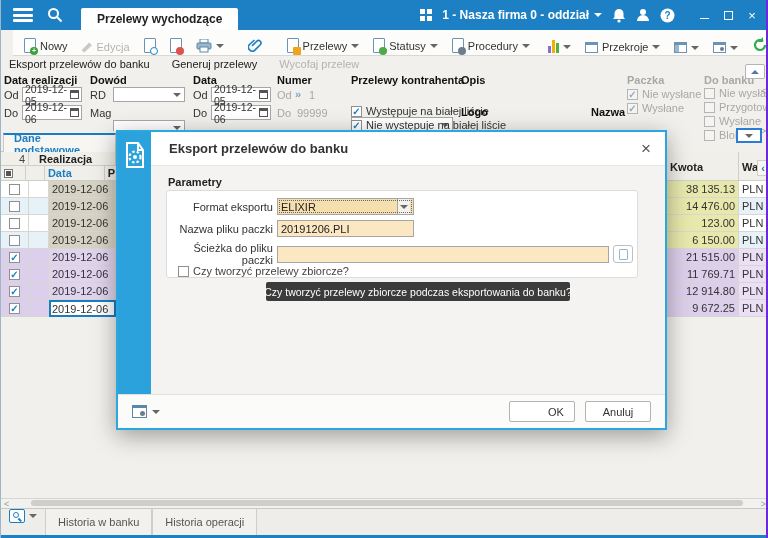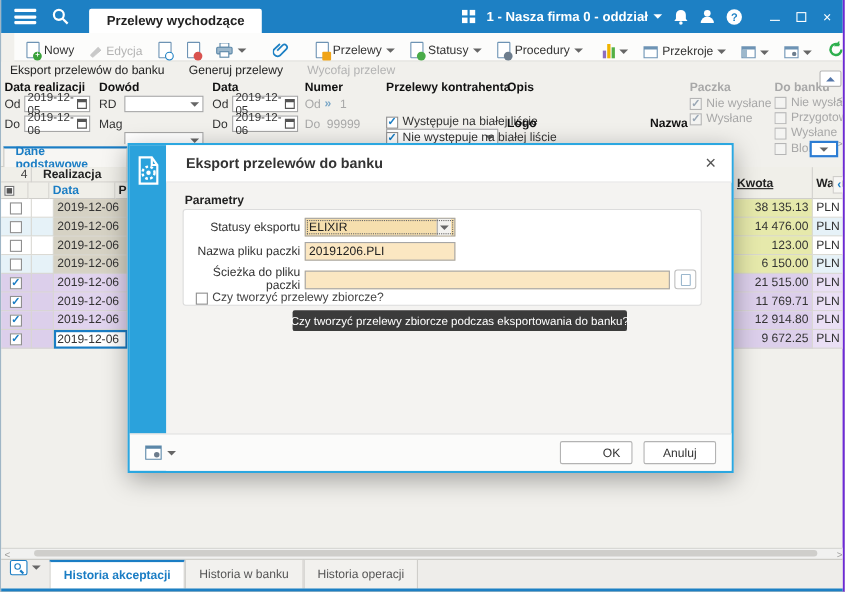--- a/index.html
+++ b/index.html
@@ -437,21 +437,21 @@
             <span class="cb">✓</span>
           </div>
           <div class="cell" style="width: 20px; background: rgb(220, 207, 235);"></div>
           <div class="cell" style="width: 67px; background: rgb(255, 255, 255); border: 2px solid rgb(26, 125, 196); padding: 0px 1px;">2019-12-06</div>
         </div>
       </div>
   </div>
 
   <div class="abs" style="left:666px;top:152px;width:102px;">
     <div style="display:flex;position:relative;">
-      <div class="hdr" style="width:72px;height:29px;align-items:flex-end;padding-bottom:7px;text-decoration:underline;">Kwota</div>
+      <div class="hdr" style="width:72px;height:29px;align-items:flex-end;padding-bottom:7px;">Kwota</div>
       <div class="hdr" style="width:30px;height:29px;align-items:flex-end;padding-bottom:7px;border-right:none;">Waluta</div>
       <div style="position:absolute;right:0;top:8px;width:12px;height:16px;background:#f7f6f3;border:1px solid #cfceca;color:#1a7dc4;font-weight:bold;display:flex;align-items:center;justify-content:center;">‹</div>
     </div>
     <div id="rows-right">
         <div style="display: flex; height: 17px;">
           <div class="cell" style="width: 72px; justify-content: flex-end; background: rgb(230, 233, 171);">38 135.13</div>
           <div class="cell" style="width: 30px; border-right: none; background: rgb(255, 255, 255);">PLN</div>
         </div>
         <div style="display: flex; height: 17px;">
           <div class="cell" style="width: 72px; justify-content: flex-end; background: rgb(230, 233, 171);">14 476.00</div>
@@ -494,21 +494,21 @@
       </svg>
     </div>
     <div class="mheader">
       <span class="mtitle">Eksport przelewów do banku</span>
       <span class="mclose">×</span>
     </div>
     <div class="msection">Parametry</div>
     <div class="groupbox"></div>
 
     <div class="mrow" style="left:50px;top:66px;">
-      <span class="mlabel">Statusy eksportu</span>
+      <span class="mlabel">Format eksportu</span>
       <span class="mfield mcombo" style="width:137px;">
         <span>ELIXIR</span>
         <span class="combobtn">
             <span class="tri"></span>
           </span>
       </span>
     </div>
     <div class="mrow" style="left:50px;top:88px;">
       <span class="mlabel">Nazwa pliku paczki</span>
       <span class="mfield" style="width:137px;">
@@ -551,19 +551,18 @@
   <div class="abs hthumb"></div>
 
   <div class="abs btabs">
     <span style="display:flex;align-items:center;gap:4px;padding:0 8px;">
       <span class="lupebox">
           <i></i>
           <b></b>
         </span>
       <span class="tri"></span>
     </span>
-    <span class="btab active">Historia akceptacji</span>
     <span class="btab">Historia w banku</span>
     <span class="btab">Historia operacji</span>
   </div>
   <div class="abs bluebar"></div>
 
 </div>
 
 </body></html>

